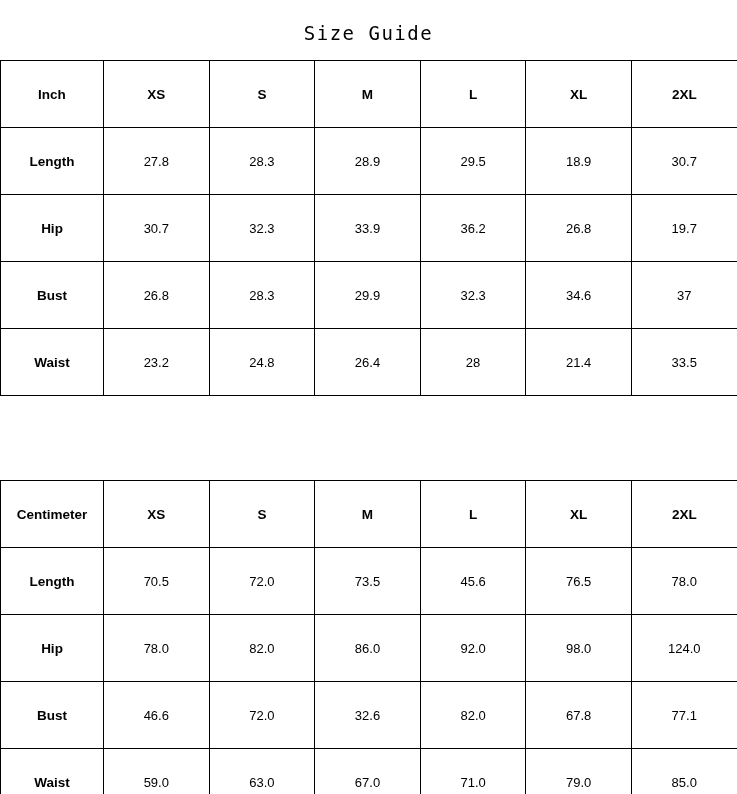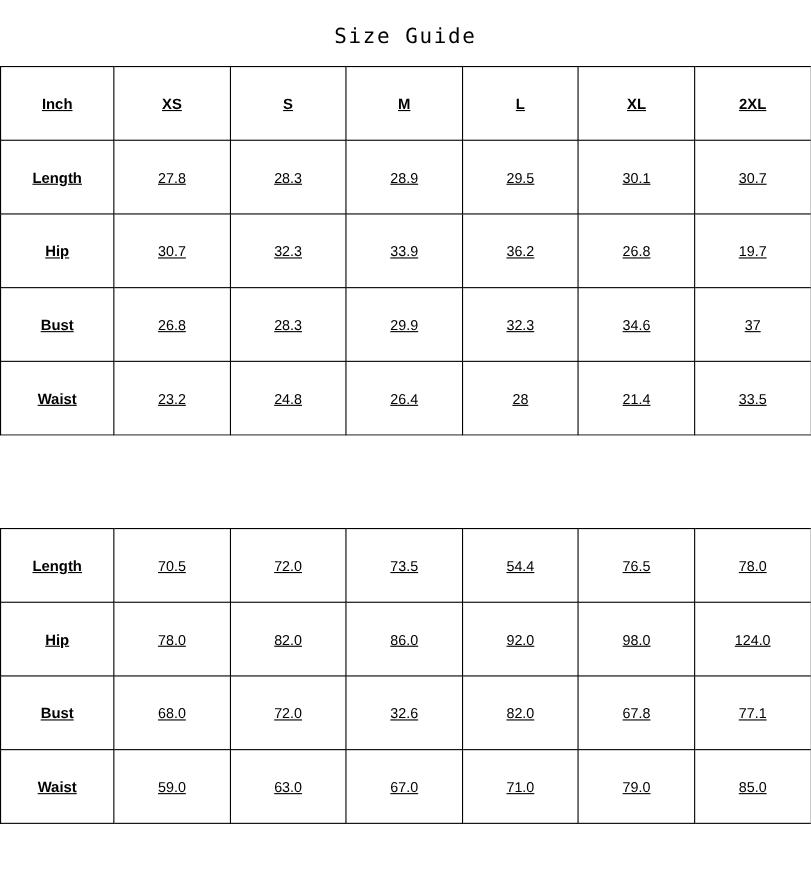--- a/index.html
+++ b/index.html
@@ -26,21 +26,20 @@
     letter-spacing: 1.5px;
     text-align: center;
     color: #000;
     padding-top: 22px;
     padding-bottom: 16px;
   }
   table.size-table {
     border-collapse: collapse;
     width: 737px;
     table-layout: fixed;
-    text-decoration: underline;
   }
   table.size-table td {
     border: 1px solid #000;
     height: 64px;
     text-align: center;
     vertical-align: middle;
     font-size: 13px;
     font-family: "Liberation Sans", sans-serif;
   }
   table.size-table td.rowhead,
@@ -83,21 +82,21 @@
         <td class="colhead">L</td>
         <td class="colhead">XL</td>
         <td class="colhead">2XL</td>
       </tr>
       <tr>
         <td class="rowhead">Length</td>
         <td>27.8</td>
         <td>28.3</td>
         <td>28.9</td>
         <td>29.5</td>
-        <td>30.1</td>
+        <td>18.9</td>
         <td>30.7</td>
       </tr>
       <tr>
         <td class="rowhead">Hip</td>
         <td>30.7</td>
         <td>32.3</td>
         <td>33.9</td>
         <td>36.2</td>
         <td>26.8</td>
         <td>19.7</td>
@@ -130,40 +129,49 @@
       <col class="c0">
         <col class="cx">
         <col class="cx">
         <col class="cx">
         <col class="cx">
         <col class="cx">
         <col class="cx">
     </colgroup>
     <tbody>
       <tr>
+        <td class="corner">Centimeter</td>
+        <td class="colhead">XS</td>
+        <td class="colhead">S</td>
+        <td class="colhead">M</td>
+        <td class="colhead">L</td>
+        <td class="colhead">XL</td>
+        <td class="colhead">2XL</td>
+      </tr>
+      <tr>
         <td class="rowhead">Length</td>
         <td>70.5</td>
         <td>72.0</td>
         <td>73.5</td>
-        <td>54.4</td>
+        <td>45.6</td>
         <td>76.5</td>
         <td>78.0</td>
       </tr>
       <tr>
         <td class="rowhead">Hip</td>
         <td>78.0</td>
         <td>82.0</td>
         <td>86.0</td>
         <td>92.0</td>
         <td>98.0</td>
         <td>124.0</td>
       </tr>
       <tr>
         <td class="rowhead">Bust</td>
-        <td>68.0</td>
+        <td>46.6</td>
         <td>72.0</td>
         <td>32.6</td>
         <td>82.0</td>
         <td>67.8</td>
         <td>77.1</td>
       </tr>
       <tr>
         <td class="rowhead">Waist</td>
         <td>59.0</td>
         <td>63.0</td>

